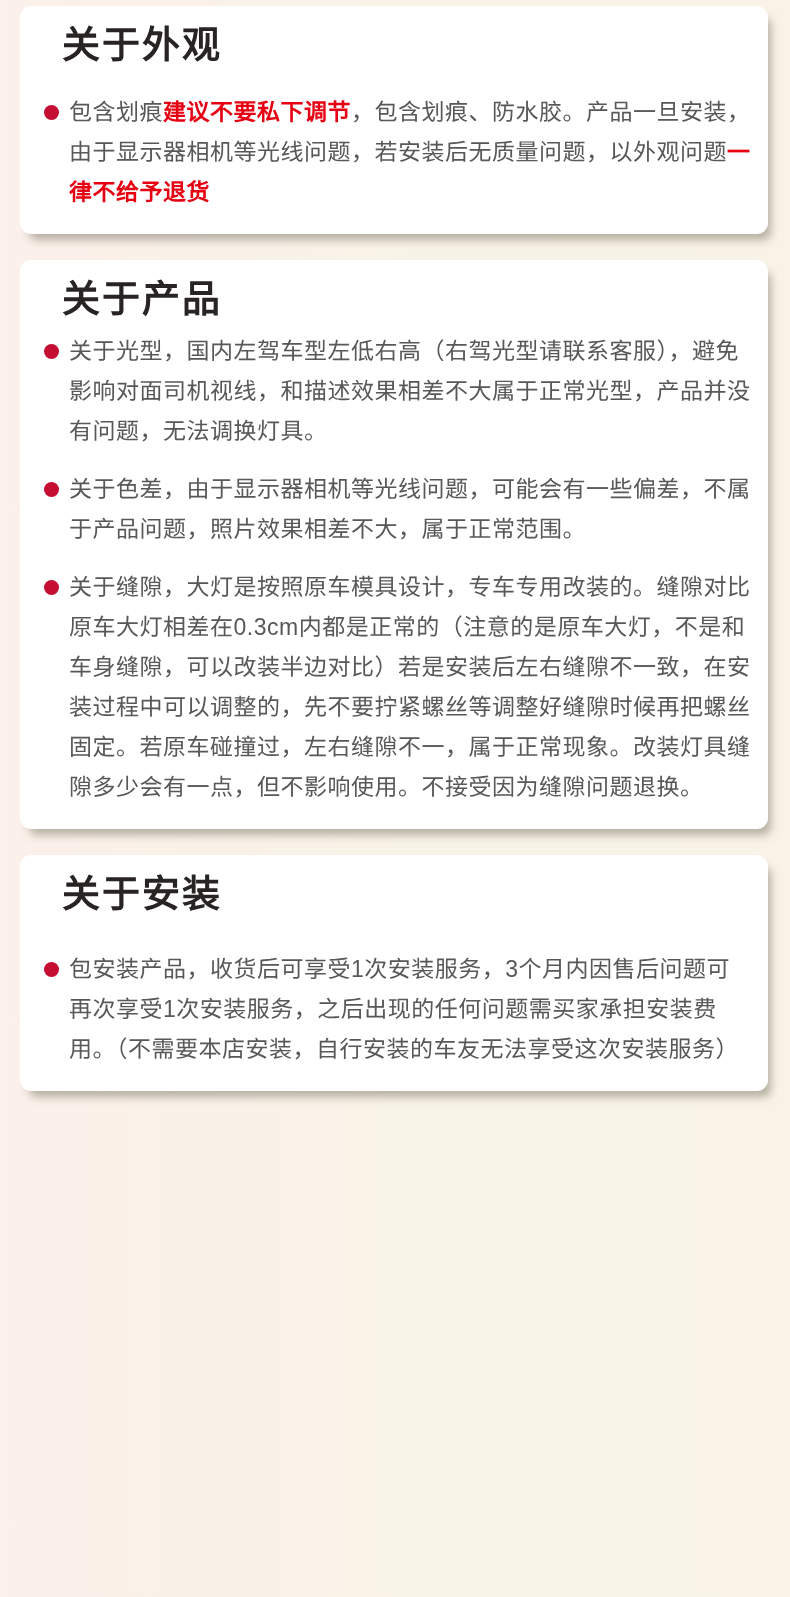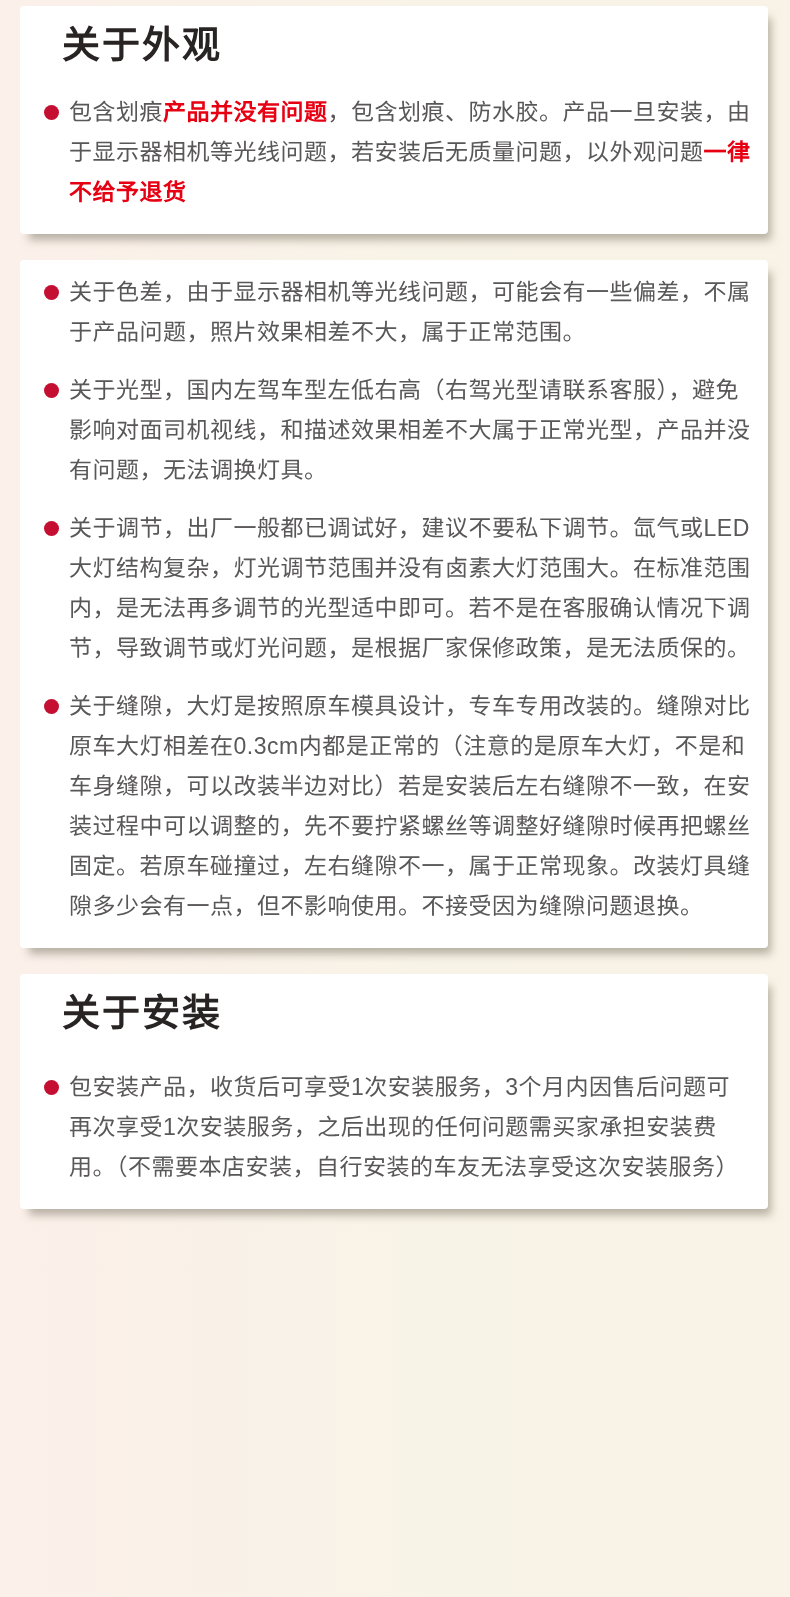--- a/index.html
+++ b/index.html
@@ -15,21 +15,21 @@
     box-sizing: border-box;
   }
   .page {
     width: 790px;
     height: 1597px;
     padding-top: 6px;
     box-sizing: border-box;
   }
   .card {
     background: #ffffff;
-    border-radius: 4px;
+    border-radius: 11px;
     margin: 0 22px 26px 20px;
     padding: 12px 16px 18px 24px;
     box-shadow: 6px 9px 9px -3px rgba(130, 122, 108, 0.55);
     box-sizing: border-box;
   }
   .card-title {
     font-size: 38px;
     font-weight: 900;
     color: #282423;
     letter-spacing: 2px;
@@ -79,37 +79,34 @@
 </head>
 <body>
 
 <div class="page">
   <main>
       <section class="card appearance">
         <h2 class="card-title">关于外观</h2>
         <ul class="bullets">
           <li class="bullet">
             <span class="dot"></span>
-            <p class="bullet-text"><span>包含划痕</span><span class="red">产品并没有问题</span><span>，包含划痕、防水胶。产品一旦安装，由于显示器相机等光线问题，若安装后无质量问题，以外观问题</span><span class="red">一律不给予退货</span></p>
+            <p class="bullet-text"><span>包含划痕</span><span class="red">建议不要私下调节</span><span>，包含划痕、防水胶。产品一旦安装，由于显示器相机等光线问题，若安装后无质量问题，以外观问题</span><span class="red">一律不给予退货</span></p>
           </li>
         </ul>
       </section>
       <section class="card product">
+        <h2 class="card-title">关于产品</h2>
         <ul class="bullets">
-          <li class="bullet">
-            <span class="dot"></span>
-            <p class="bullet-text"><span>关于色差，由于显示器相机等光线问题，可能会有一些偏差，不属于产品问题，照片效果相差不大，属于正常范围。</span></p>
-          </li>
           <li class="bullet">
             <span class="dot"></span>
             <p class="bullet-text"><span>关于光型，国内左驾车型左低右高（右驾光型请联系客服），避免影响对面司机视线，和描述效果相差不大属于正常光型，产品并没有问题，无法调换灯具。</span></p>
           </li>
           <li class="bullet">
             <span class="dot"></span>
-            <p class="bullet-text"><span>关于调节，出厂一般都已调试好，建议不要私下调节。氙气或LED大灯结构复杂，灯光调节范围并没有卤素大灯范围大。在标准范围内，是无法再多调节的光型适中即可。若不是在客服确认情况下调节，导致调节或灯光问题，是根据厂家保修政策，是无法质保的。</span></p>
+            <p class="bullet-text"><span>关于色差，由于显示器相机等光线问题，可能会有一些偏差，不属于产品问题，照片效果相差不大，属于正常范围。</span></p>
           </li>
           <li class="bullet">
             <span class="dot"></span>
             <p class="bullet-text"><span>关于缝隙，大灯是按照原车模具设计，专车专用改装的。缝隙对比原车大灯相差在0.3cm内都是正常的（注意的是原车大灯，不是和车身缝隙，可以改装半边对比）若是安装后左右缝隙不一致，在安装过程中可以调整的，先不要拧紧螺丝等调整好缝隙时候再把螺丝固定。若原车碰撞过，左右缝隙不一，属于正常现象。改装灯具缝隙多少会有一点，但不影响使用。不接受因为缝隙问题退换。</span></p>
           </li>
         </ul>
       </section>
       <section class="card install">
         <h2 class="card-title">关于安装</h2>
         <ul class="bullets">

